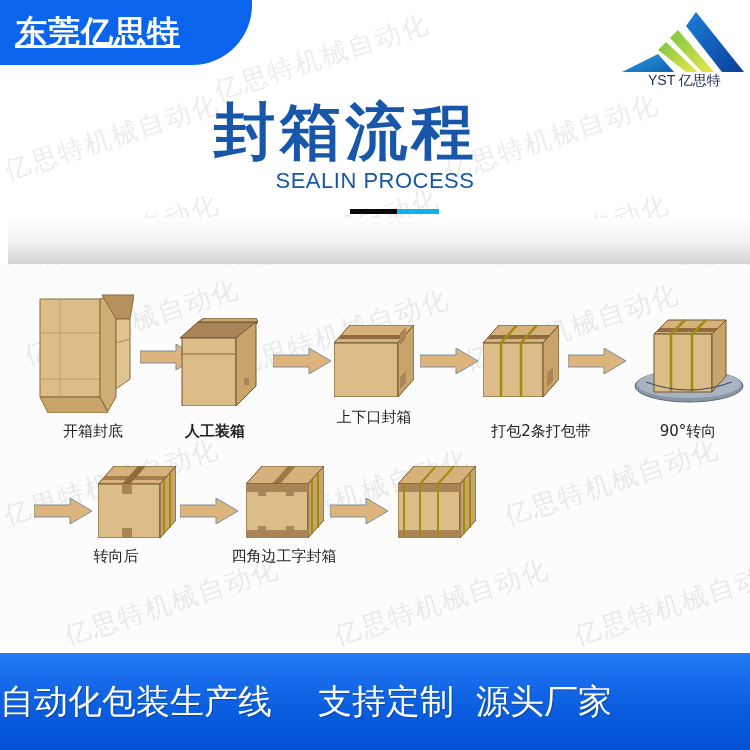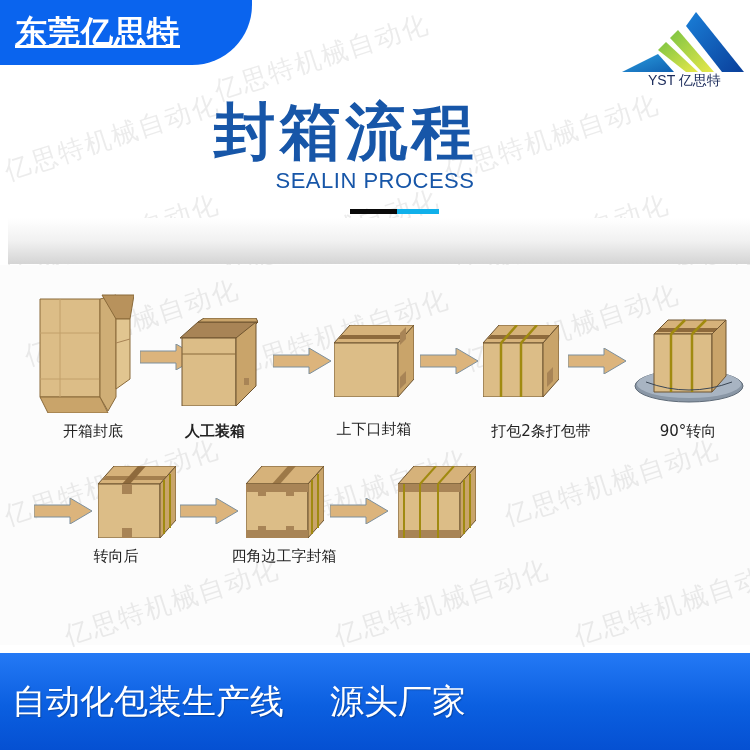--- a/index.html
+++ b/index.html
@@ -63,21 +63,21 @@
   }
 
   .arrow { position: absolute; width: 60px; height: 26px; }
 
   .box { position: absolute; }
 
   
   .footer {
     position: absolute; left: 0; top: 653px; width: 750px; height: 97px;
     background: linear-gradient(to bottom, #2479f5 0%, #0b5fe0 55%, #0550d2 100%);
-    display: flex; align-items: center; padding-left: 12px;
+    display: flex; align-items: center; 
   }
   .footer span {
     color: #fff; font-size: 34px; font-family: "DejaVu Sans", sans-serif; white-space: nowrap;
     text-shadow: 1px 1px 1px rgba(0,0,0,0.25);
   }
   .footer .f1 { margin-right: 46px; }
   .footer .f2 { margin-right: 22px; }
 </style>
 </head>
 <body>
@@ -204,21 +204,21 @@
     <polygon points="80,16 94,2 94,58 80,74" fill="#c9a46a" stroke="#6e5430" stroke-width="1"></polygon>
     <line x1="39" y1="16" x2="39" y2="74" stroke="#a08a10" stroke-width="2.5"></line>
     <line x1="60" y1="16" x2="60" y2="74" stroke="#a08a10" stroke-width="2.5"></line>
     <line x1="39" y1="16" x2="53" y2="2" stroke="#a08a10" stroke-width="2.5"></line>
     <line x1="60" y1="16" x2="74" y2="2" stroke="#a08a10" stroke-width="2.5"></line>
     <path d="M14,64 Q57,80 100,64" stroke="#3a4654" stroke-width="1" fill="none"></path>
   </svg>
 
   <div class="step-label" style="left:93px;top:422px;">开箱封底</div>
   <div class="step-label" style="left:215px;top:422px;font-weight:bold;">人工装箱</div>
-  <div class="step-label" style="left:374px;top:420px;">上下口封箱</div>
+  <div class="step-label" style="left:374px;top:408px;">上下口封箱</div>
   <div class="step-label" style="left:541px;top:422px;">打包2条打包带</div>
   <div class="step-label" style="left:688px;top:422px;">90°转向</div>
 
   <svg class="arrow" style="left:34px;top:498px;" viewBox="0 0 60 26">
     <polygon points="0,7 36,7 36,0 58,13 36,26 36,19 0,19" fill="#dcb47c" stroke="#7d8f9c" stroke-width="1"></polygon>
   </svg>
 
   <svg class="box" style="left:98px;top:466px;" width="78" height="72" viewBox="0 0 78 72">
     <polygon points="0,18 16,0 78,0 62,18" fill="#d6b27a" stroke="#6e5430" stroke-width="1"></polygon>
     <polygon points="24,18 40,0 48,0 32,18" fill="#8e6a3c"></polygon>
@@ -267,16 +267,17 @@
     <line x1="40" y1="18" x2="56" y2="0" stroke="#a08a10" stroke-width="2"></line>
     <line x1="66" y1="14" x2="66" y2="68" stroke="#a08a10" stroke-width="2"></line>
     <line x1="72" y1="8" x2="72" y2="62" stroke="#a08a10" stroke-width="2"></line>
   </svg>
 
   <div class="step-label" style="left:116px;top:547px;">转向后</div>
   <div class="step-label" style="left:284px;top:547px;">四角边工字封箱</div>
 
   <div class="footer">
     <span class="f1">自动化包装生产线</span>
+    <span class="f2">支持定制</span>
     <span>源头厂家</span>
   </div>
 
 </div>
 
 </body></html>

